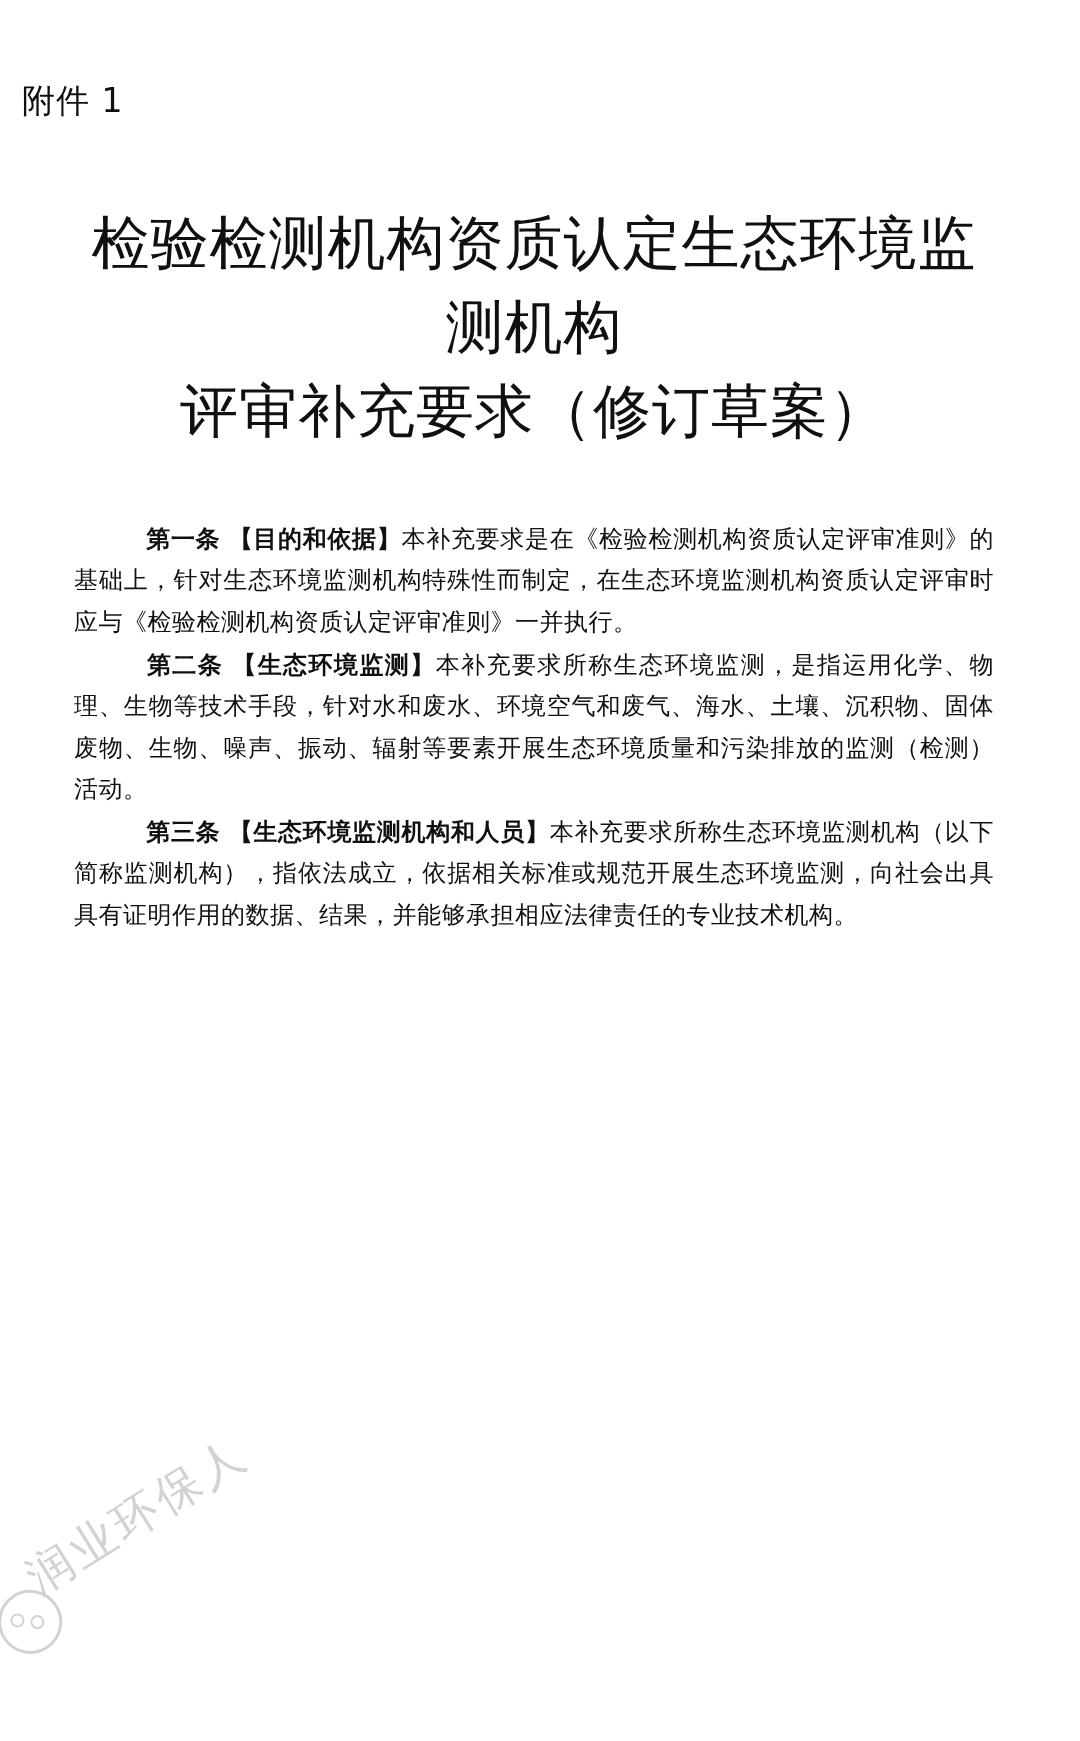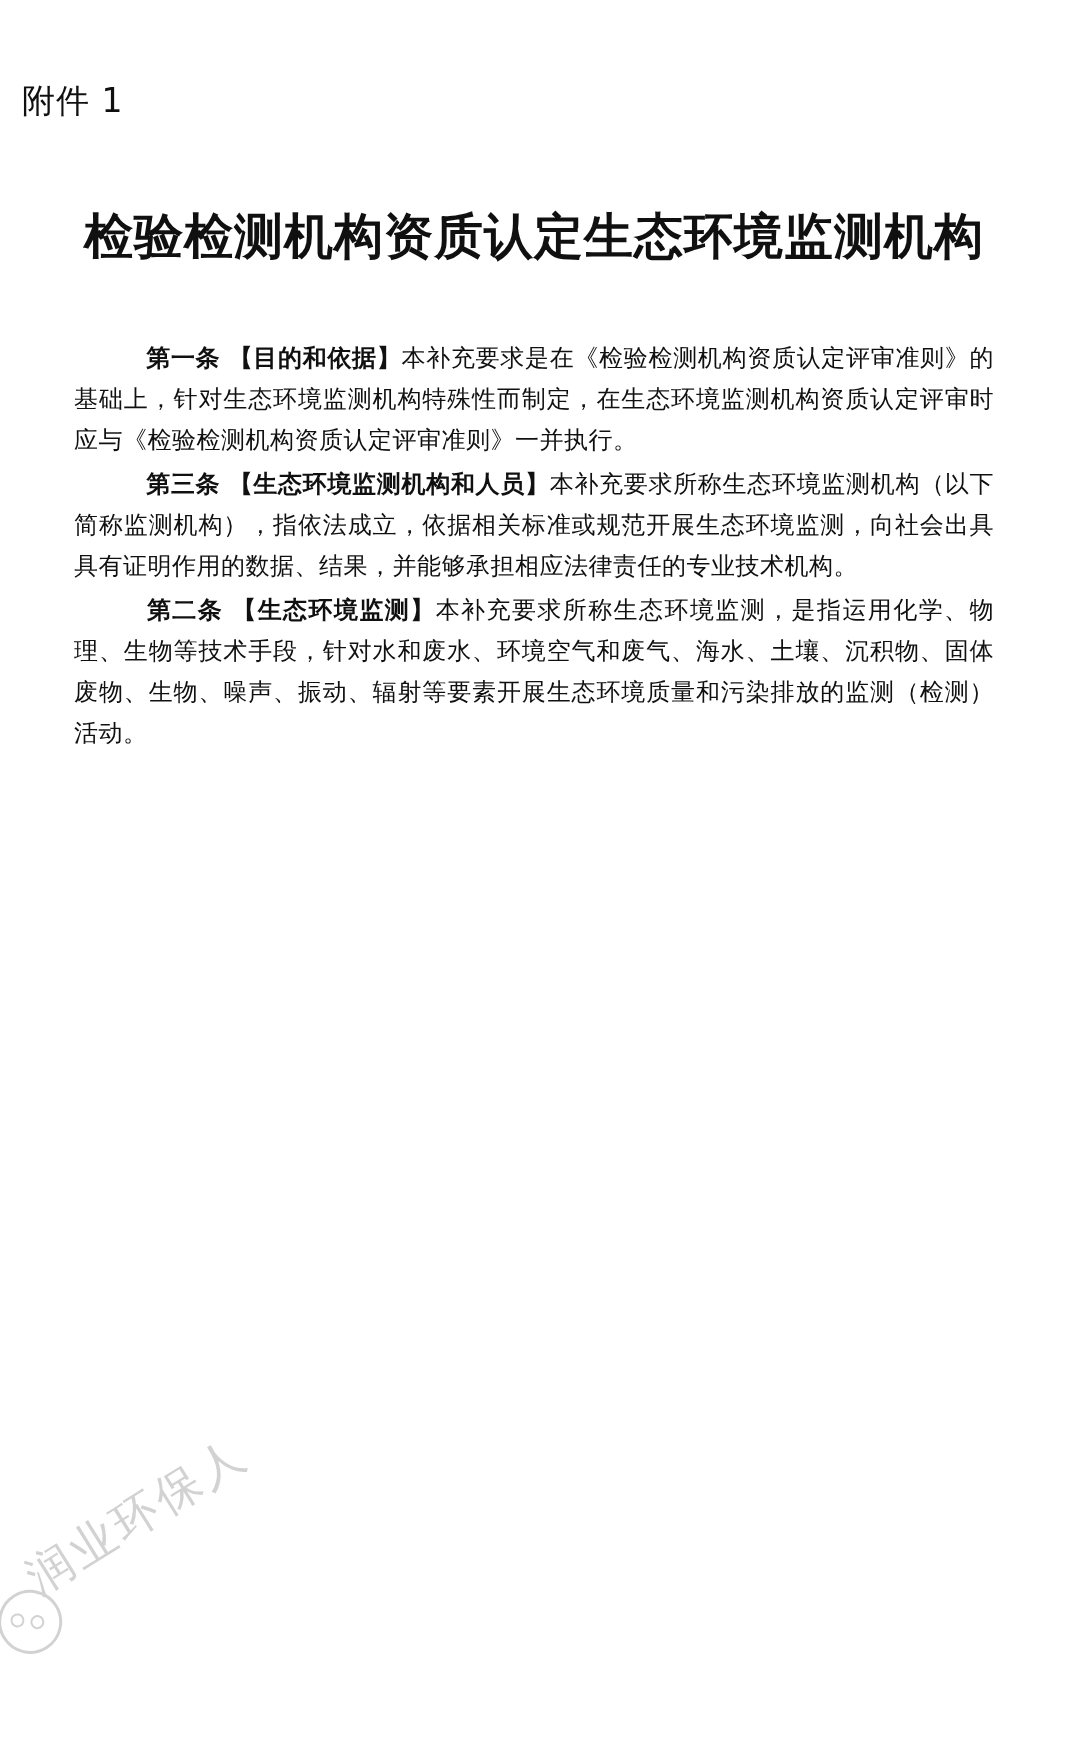--- a/index.html
+++ b/index.html
@@ -28,22 +28,22 @@
     line-height: 1.3;
     letter-spacing: 1px;
     margin: 0 0 0 -52px;
     padding-top: 8px;
     font-family: "DejaVu Sans", "Liberation Sans", sans-serif;
     font-weight: 400;
   }
   .doc-title {
     margin: 78px 0 0 0;
     text-align: center;
-    font-size: 49px;
-    font-weight: 700;
+    font-size: 58px;
+    font-weight: 400;
     line-height: 1.45;
     letter-spacing: 1px;
     font-family: "DejaVu Sans", "Liberation Sans", sans-serif;
   }
   .doc-title .line {
     display: block;
   }
   .body-text {
     margin-top: 66px;
   }
@@ -116,34 +116,35 @@
 </style>
 </head>
 <body>
 
 <div class="page">
 
   <div class="attachment-label">附件 1</div>
 
   <h1 class="doc-title">
     <span class="line">检验检测机构资质认定生态环境监测机构</span>
+    <span class="line">评审补充要求（修订草案）</span>
   </h1>
 
   <div class="body-text">
 
     <p class="para">
       <span class="indent"></span><span class="art-no">第一条</span><span>&nbsp;</span><span class="art-no">【目的和依据】</span><span>本补充要求是在《检验检测机构资质认定评审准则》的基础上，针对生态环境监测机构特殊性而制定，在生态环境监测机构资质认定评审时应与《检验检测机构资质认定评审准则》一并执行。</span>
     </p>
 
     <p class="para">
-      <span class="indent"></span><span class="art-no">第三条</span><span>&nbsp;</span><span class="art-no">【生态环境监测机构和人员】</span><span>本补充要求所称生态环境监测机构（以下简称监测机构），指依法成立，依据相关标准或规范开展生态环境监测，向社会出具具有证明作用的数据、结果，并能够承担相应法律责任的专业技术机构。</span>
+      <span class="indent"></span><span class="art-no">第二条</span><span>&nbsp;</span><span class="art-no">【生态环境监测】</span><span>本补充要求所称生态环境监测，是指运用化学、物理、生物等技术手段，针对水和废水、环境空气和废气、海水、土壤、沉积物、固体废物、生物、噪声、振动、辐射等要素开展生态环境质量和污染排放的监测（检测）活动。</span>
     </p>
 
     <p class="para">
-      <span class="indent"></span><span class="art-no">第二条</span><span>&nbsp;</span><span class="art-no">【生态环境监测】</span><span>本补充要求所称生态环境监测，是指运用化学、物理、生物等技术手段，针对水和废水、环境空气和废气、海水、土壤、沉积物、固体废物、生物、噪声、振动、辐射等要素开展生态环境质量和污染排放的监测（检测）活动。</span>
+      <span class="indent"></span><span class="art-no">第三条</span><span>&nbsp;</span><span class="art-no">【生态环境监测机构和人员】</span><span>本补充要求所称生态环境监测机构（以下简称监测机构），指依法成立，依据相关标准或规范开展生态环境监测，向社会出具具有证明作用的数据、结果，并能够承担相应法律责任的专业技术机构。</span>
     </p>
 
 
   </div>
 
   <div class="watermark">
     <div class="wm-seal"></div>
     <div class="wm-text">润业环保人</div>
   </div>
 

